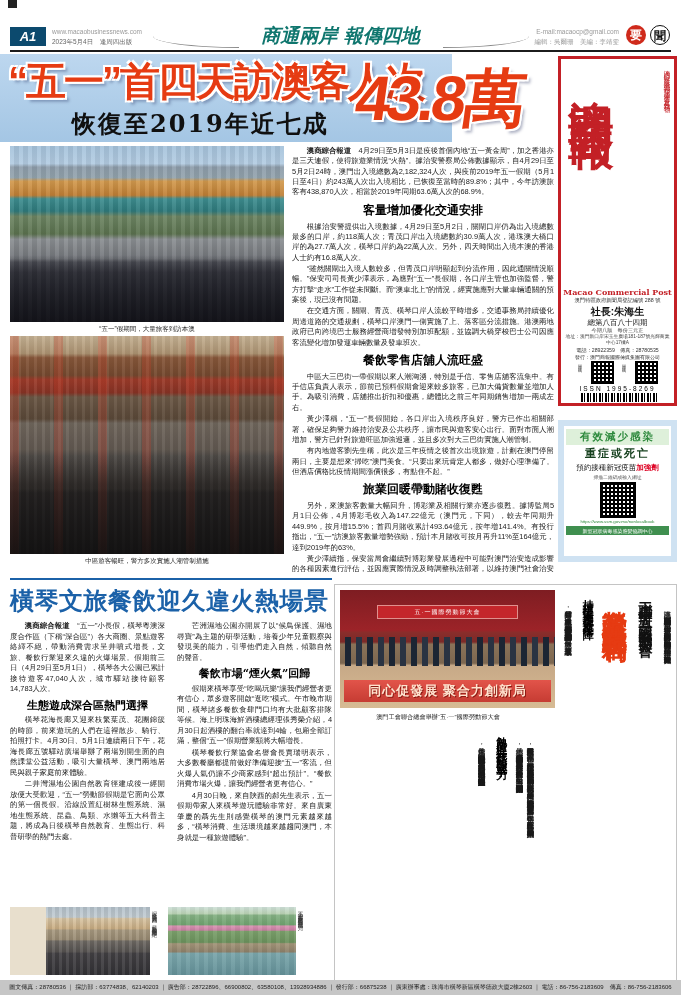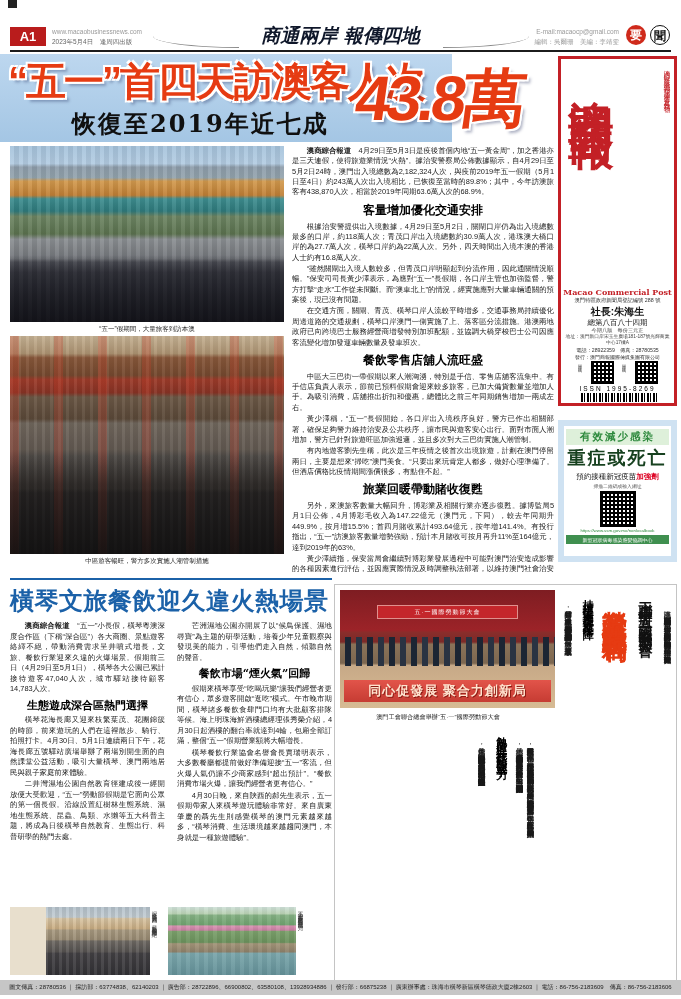--- a/index.html
+++ b/index.html
@@ -1,26 +1,26 @@
 <!DOCTYPE html>
 <html><head>
 <meta charset="utf-8">
 <style>
   html,body{margin:0;padding:0;background:#e9e9e9;}
   .page{position:relative;width:681px;height:999px;background:#fff;margin:0 auto;overflow:hidden;
         font-family:"Liberation Sans","DejaVu Sans",sans-serif;color:#1a1a1a;}
   
   #hdr{position:absolute;left:10px;top:22px;width:661px;height:28px;border-bottom:2px solid #1c1c1c;}
   #regmark{position:absolute;left:8px;top:0;width:9px;height:8px;background:#222;}
-  #a1{position:absolute;left:0;top:5px;width:36px;height:19px;background:#b91c1c;color:#fff;
-      font-weight:bold;font-size:13px;text-align:center;line-height:19px;}
+  #a1{position:absolute;left:0;top:5px;width:36px;height:19px;background:#0c4a6e;color:#fff;
+      font-weight:bold;font-size:13px;text-align:center;line-height:19px;font-style:italic;}
   #hdr-left{position:absolute;left:42px;top:5px;font-size:6.5px;color:#9a9a9a;line-height:1.5;}
   #hdr-left .l2{color:#666;}
   #slogan{position:absolute;left:50%;top:1px;transform:translateX(-50%);font-family:"DejaVu Serif",serif;
-      font-style:italic;font-weight:bold;font-size:19px;color:#0f172a;background:#fff;padding:0 16px;white-space:nowrap;text-align:right;}
+      font-style:italic;font-weight:bold;font-size:19px;color:#0f766e;background:#fff;padding:0 16px;white-space:nowrap;text-align:right;}
   .swoosh{position:absolute;top:14px;width:86px;height:11px;border-bottom:1.5px solid #8a8a8a;}
   #sw-l{left:calc(50% - 188px);border-radius:0 0 0 100%;}
   #sw-r{right:calc(50% - 188px);border-radius:0 0 100% 0;}
   #hdr-right{position:absolute;right:52px;top:5px;text-align:right;font-size:6.5px;color:#9a9a9a;line-height:1.5;}
   .badge{position:absolute;top:3px;width:20px;height:20px;border-radius:50%;text-align:center;line-height:20px;
       font-size:12px;font-weight:bold;font-family:"DejaVu Serif",serif;}
   #badge-yao{right:25px;background:#cf2a1b;color:#fff;}
   #badge-wen{right:1px;background:#fff;color:#111;border:1.5px solid #111;box-sizing:border-box;}
   
   #band{position:absolute;left:0;top:54px;width:452px;height:88px;background:linear-gradient(180deg,#bdd7ef,#a4c6e4);}
@@ -48,21 +48,21 @@
       repeating-linear-gradient(0deg,#000 0 2px,transparent 2px 4px),
       repeating-linear-gradient(90deg,#000 0 2px,transparent 2px 4px);background-color:#fff;}
   .qr-lab{writing-mode:vertical-rl;font-size:4px;color:#666;letter-spacing:1px;}
   #mast-issn{top:326px;font-size:6.5px;letter-spacing:2px;color:#000;}
   #mast-bar{position:absolute;top:334px;left:20px;width:78px;height:9px;
       background:repeating-linear-gradient(90deg,#000 0 2px,#fff 2px 3px,#000 3px 4px,#fff 4px 6px);}
   
   #ad{position:absolute;left:558px;top:420px;width:119px;height:142px;background:#cfe2f2;padding:6px 6px;box-sizing:border-box;}
   #ad-in{background:#fff;height:100%;box-sizing:border-box;padding:3px 2px;text-align:center;}
   #ad-l1{background:#def0da;color:#2f8a3e;font-weight:bold;font-size:10.5px;letter-spacing:2px;padding:1px 0;}
-  #ad-l2{color:#17411f;font-weight:900;font-size:18px;letter-spacing:2px;margin-top:1px;}
+  #ad-l2{color:#17411f;font-weight:900;font-size:11px;letter-spacing:2px;margin-top:1px;}
   #ad-l3{font-size:7.5px;color:#111;margin-top:2px;}
   #ad-l3 b{color:#d02;}
   #ad-l4{font-size:4.8px;color:#555;margin-top:1px;}
   #ad-qr{width:34px;height:34px;margin:2px auto 1px;border:1px solid #000;background-image:
       repeating-linear-gradient(0deg,#000 0 2px,transparent 2px 4px),
       repeating-linear-gradient(90deg,#000 0 2px,transparent 2px 4px);}
   #ad-url{font-size:4.4px;color:#2f8a3e;}
   #ad-foot{background:#3f8f4f;color:#fff;font-size:5px;padding:1.5px 0;margin-top:2px;}
   
   .ph{position:absolute;}

